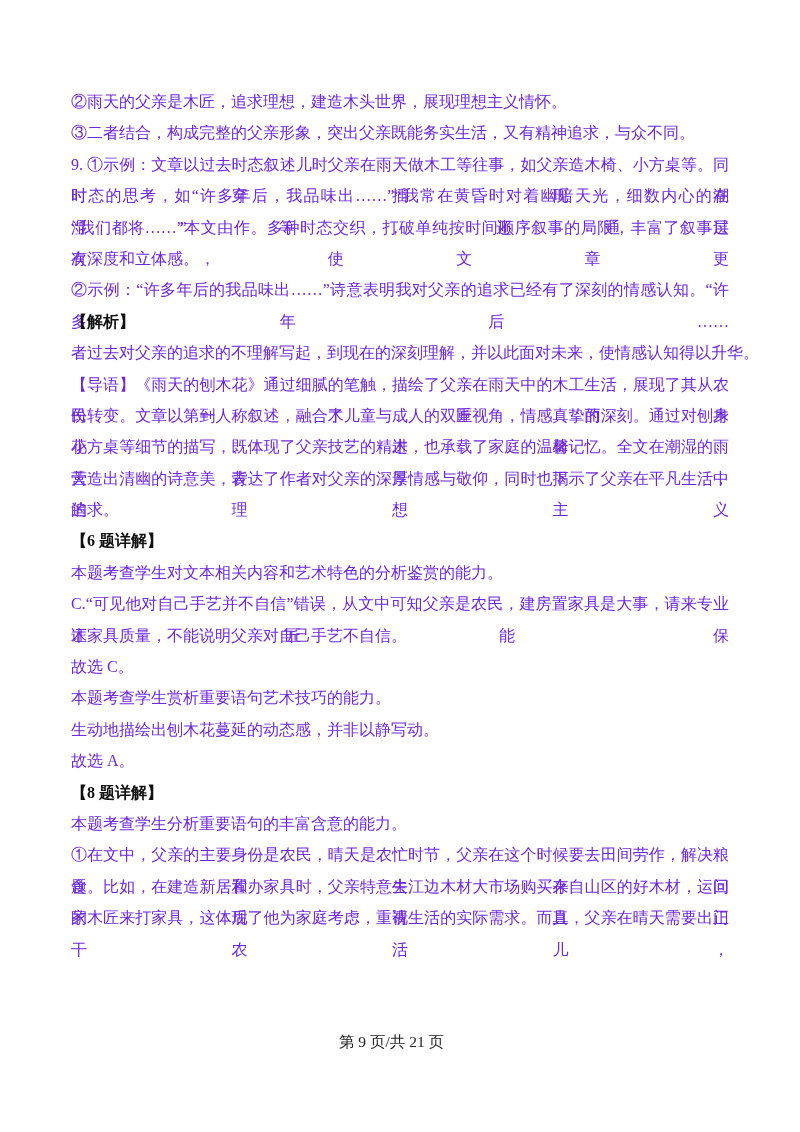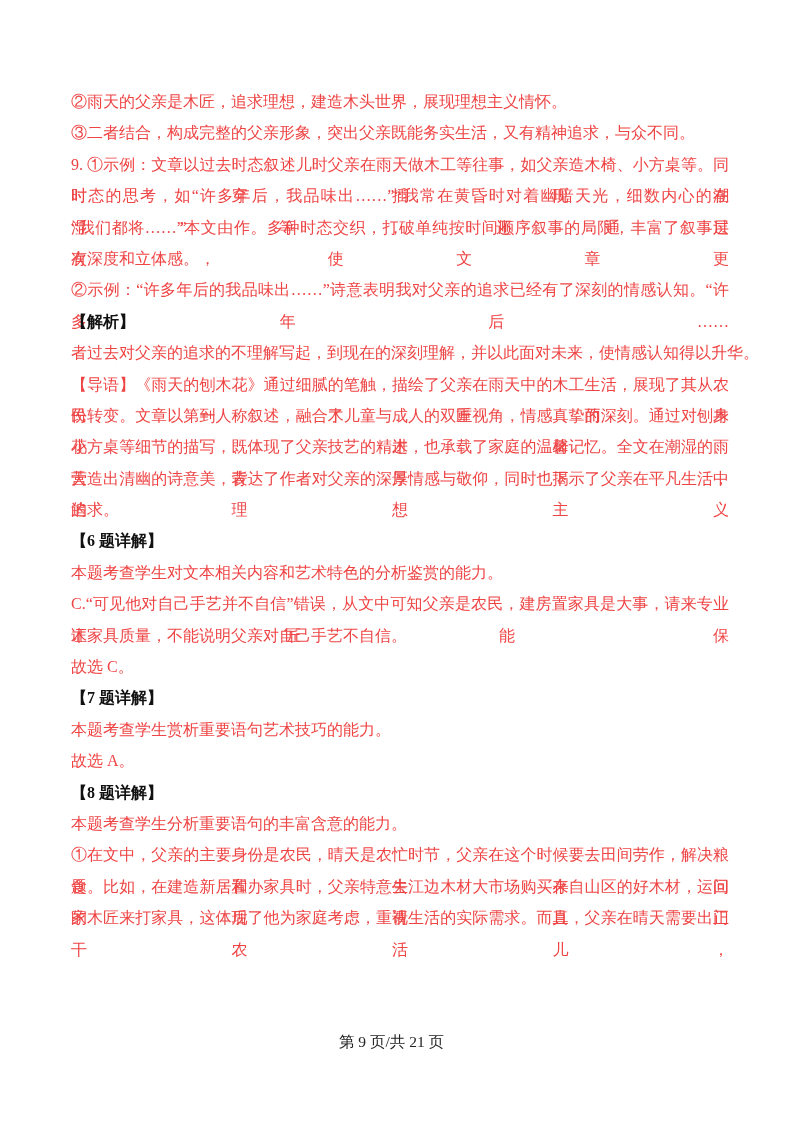--- a/index.html
+++ b/index.html
@@ -21,21 +21,21 @@
     left: 71px;
     top: 86px;
     width: 658px;
   }
   .line {
     font-size: 16px;
     line-height: 31.4px;
     height: 31.4px;
     text-align: left;
     white-space: nowrap;
-    color: #ef4444;
+    color: #6d28d9;
     -webkit-font-smoothing: antialiased;
   }
   .line.fill {
     white-space: normal;
     text-align: justify;
     text-align-last: justify;
     text-justify: inter-character;
   }
   .line.bold {
     font-weight: bold;
@@ -69,22 +69,22 @@
       <div class="line fill">【导语】《雨天的刨木花》通过细腻的笔触，描绘了父亲在雨天中的木工生活，展现了其从农民到木匠的身</div>
       <div class="line fill">份转变。文章以第一人称叙述，融合了儿童与成人的双重视角，情感真挚而深刻。通过对刨木花、木椅、</div>
       <div class="line fill">小方桌等细节的描写，既体现了父亲技艺的精进，也承载了家庭的温馨记忆。全文在潮湿的雨天背景下，</div>
       <div class="line fill">营造出清幽的诗意美，表达了作者对父亲的深厚情感与敬仰，同时也揭示了父亲在平凡生活中的理想主义</div>
       <div class="line">追求。</div>
       <div class="line bold">【6 题详解】</div>
       <div class="line">本题考查学生对文本相关内容和艺术特色的分析鉴赏的能力。</div>
       <div class="line fill">C.“可见他对自己手艺并不自信”错误，从文中可知父亲是农民，建房置家具是大事，请来专业木匠能保</div>
       <div class="line">证家具质量，不能说明父亲对自己手艺不自信。</div>
       <div class="line">故选 C。</div>
-      <div class="line bold">【7 题详解】</div>
       <div class="line">本题考查学生赏析重要语句艺术技巧的能力。</div>
+      <div class="line">生动地描绘出刨木花蔓延的动态感，并非以静写动。</div>
       <div class="line">故选 A。</div>
       <div class="line bold">【8 题详解】</div>
       <div class="line">本题考查学生分析重要语句的丰富含意的能力。</div>
       <div class="line fill">①在文中，父亲的主要身份是农民，晴天是农忙时节，父亲在这个时候要去田间劳作，解决粮食和生存问</div>
       <div class="line fill">题。比如，在建造新居置办家具时，父亲特意去江边木材大市场购买来自山区的好木材，运回家后请真正</div>
       <div class="line fill">的木匠来打家具，这体现了他为家庭考虑，重视生活的实际需求。而且，父亲在晴天需要出门干农活儿，</div>
     </div>
   <div class="footer">第 9 页/共 21 页</div>
 </div>
 

